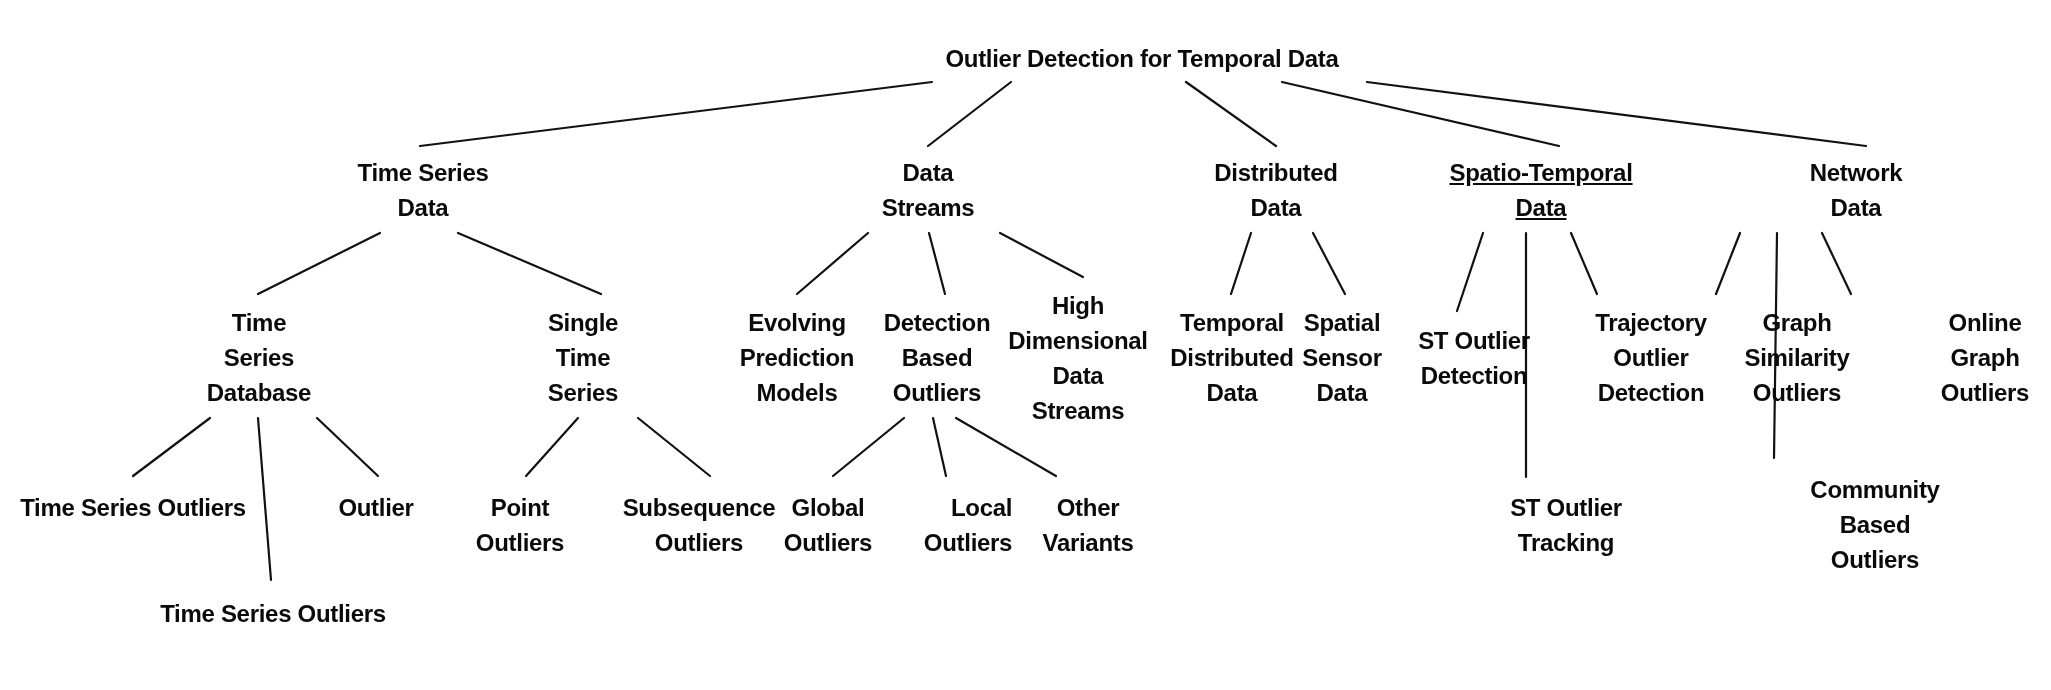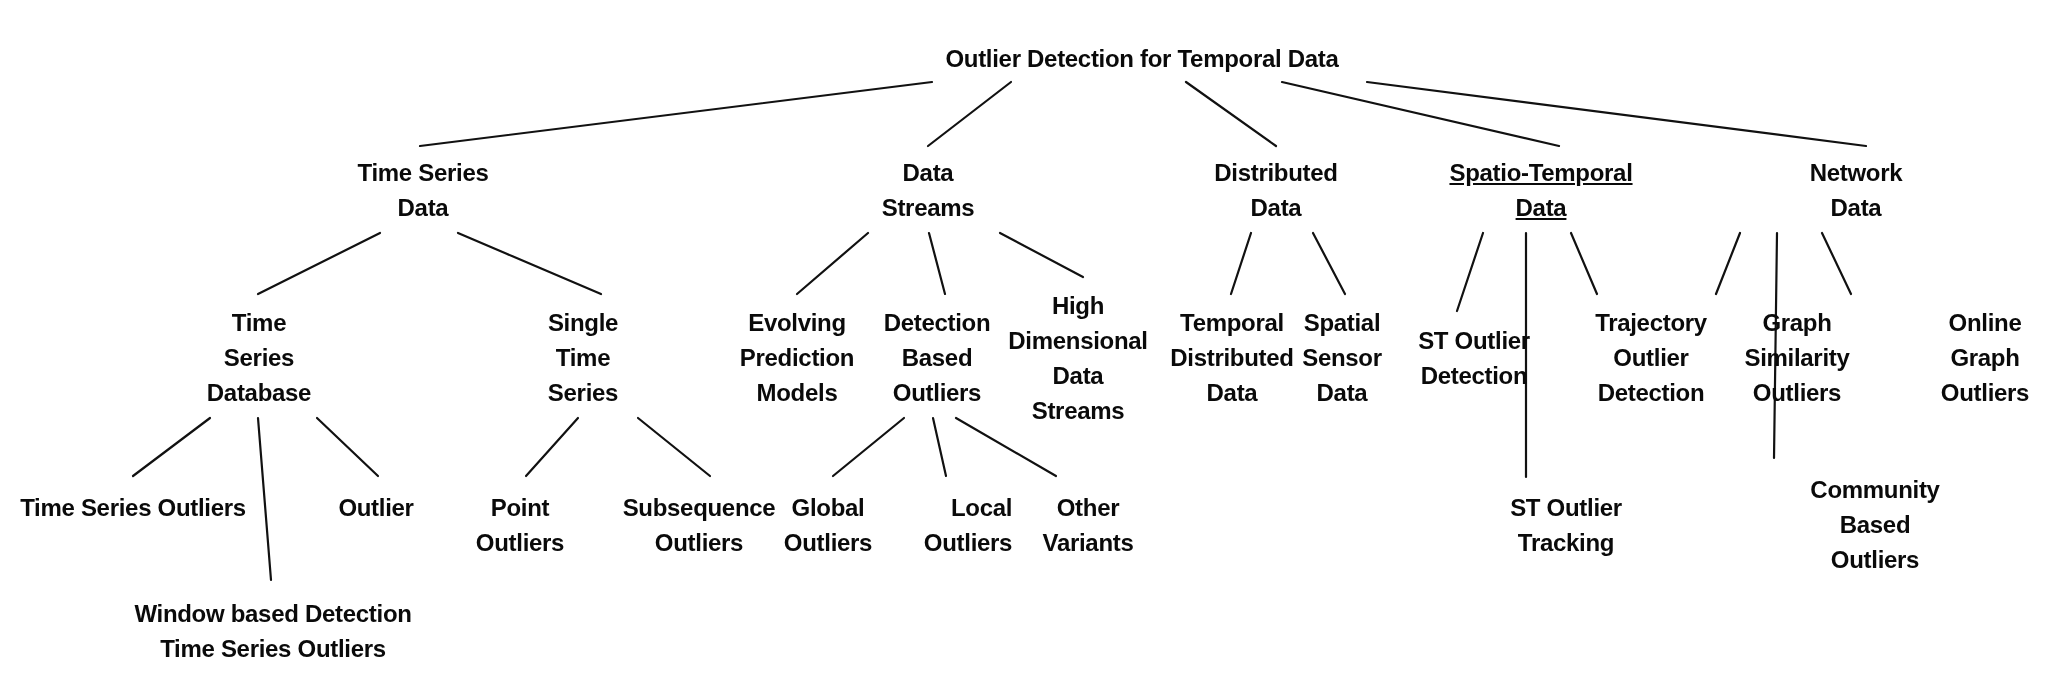--- a/index.html
+++ b/index.html
@@ -63,21 +63,20 @@
       </div>
       <div class="node" style="left: 259px; top: 305px;">
         <span class="ln">Time</span>
         <span class="ln">Series</span>
         <span class="ln">Database</span>
       </div>
       <div class="node" style="left: 133px; top: 490px;">
         <span class="ln">Time Series Outliers</span>
       </div>
       <div class="node" style="left: 273px; top: 596px;">
-        <span class="ln">Window based Detection</span>
         <span class="ln">Time Series Outliers</span>
       </div>
       <div class="node" style="left: 376px; top: 490px;">
         <span class="ln">Outlier</span>
       </div>
       <div class="node" style="left: 583px; top: 305px; text-align: center;">
         <span class="ln">Single</span>
         <span class="ln">Time</span>
         <span class="ln">Series</span>
       </div>

